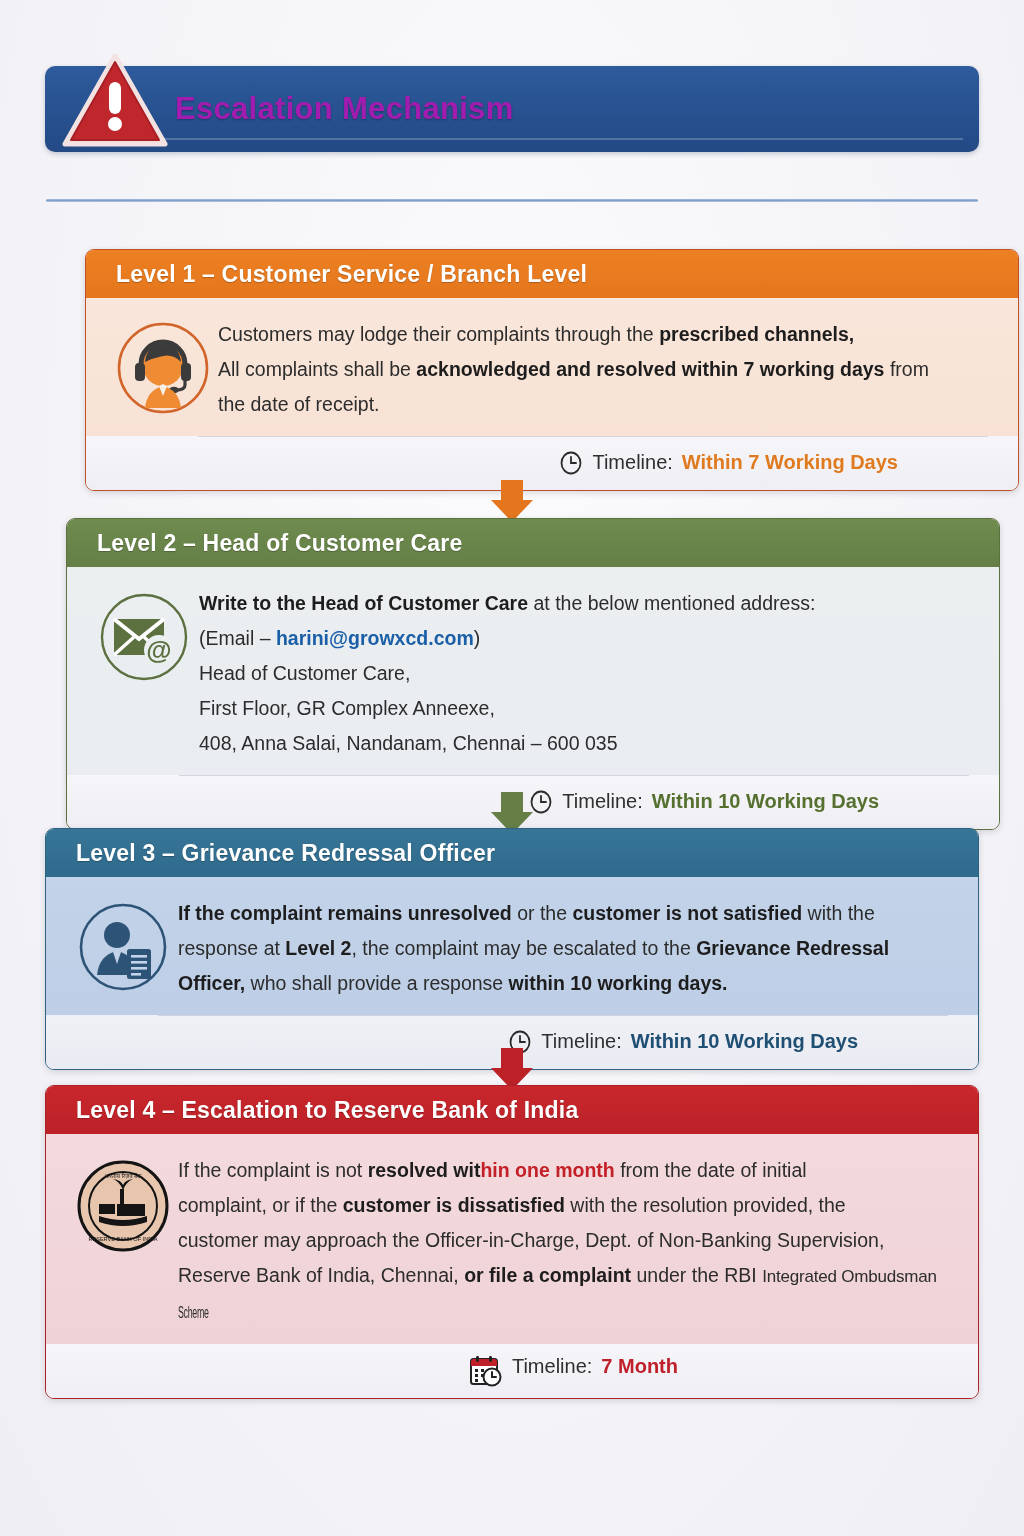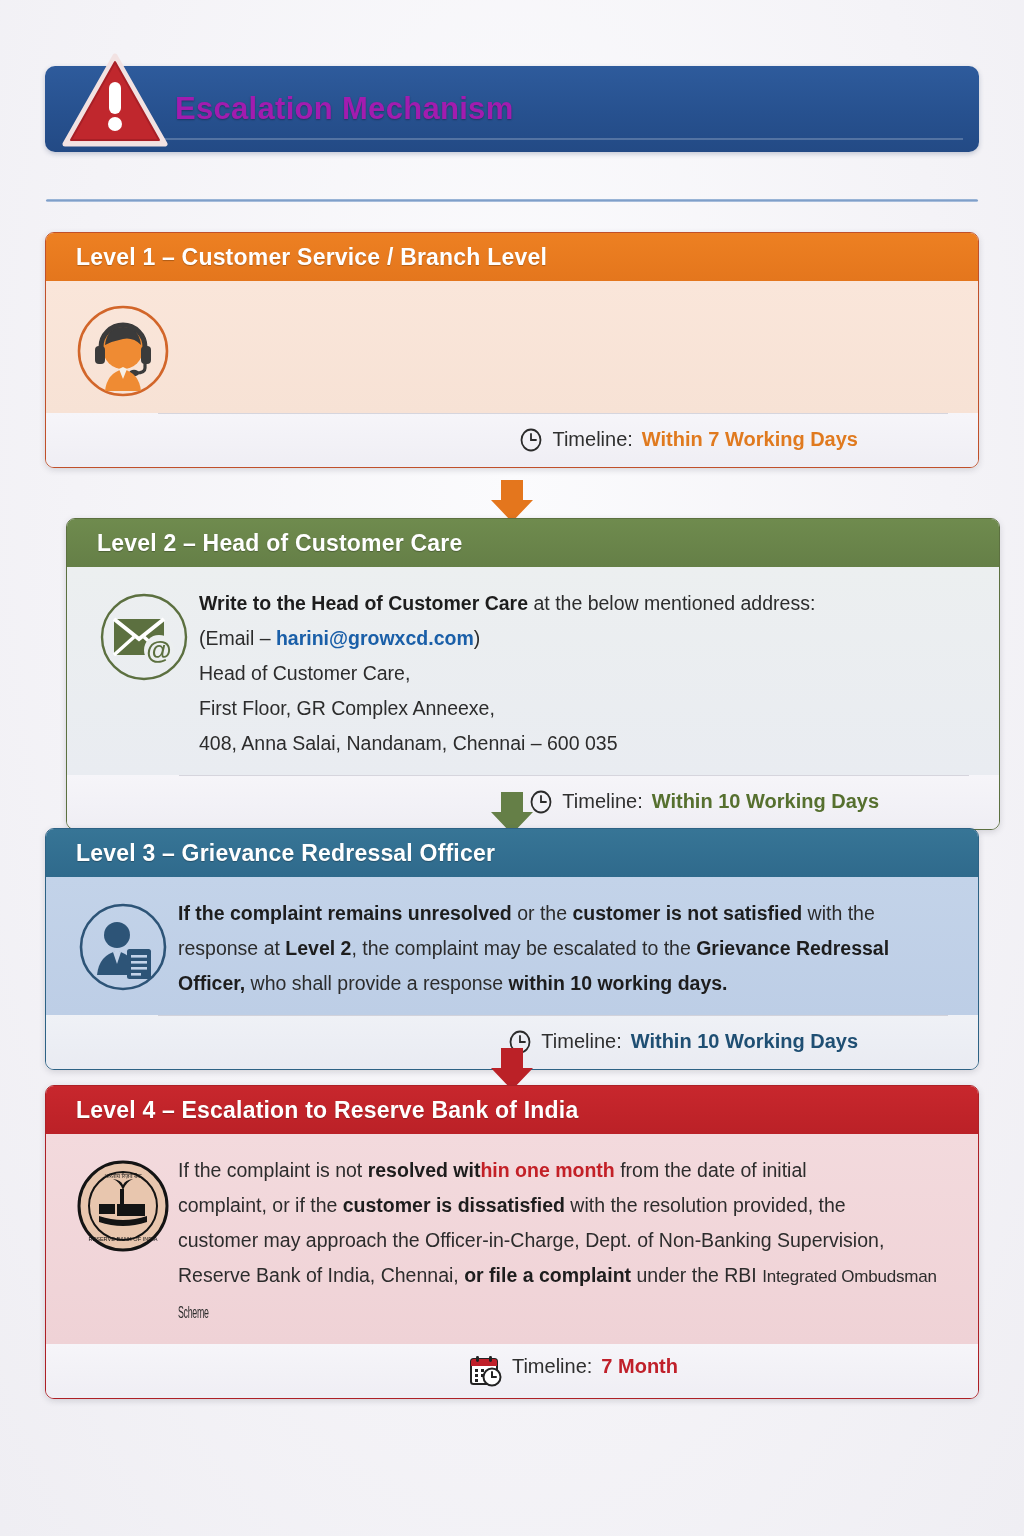--- a/index.html
+++ b/index.html
@@ -210,36 +210,41 @@
     <svg class="warn-icon" viewBox="0 0 112 104">
       <path d="M56 6 L106 94 L6 94 Z" fill="#f4d4d4" stroke="#f2e2e2" stroke-width="5" stroke-linejoin="round"></path>
       <path d="M56 12 L100 90 L12 90 Z" fill="#c0272d" stroke="#a81f26" stroke-width="2" stroke-linejoin="round"></path>
       <rect x="50" y="32" width="12" height="32" rx="6" fill="#ffffff"></rect>
       <circle cx="56" cy="74" r="7" fill="#ffffff"></circle>
     </svg>
   </div>
 
   <div class="divider-rule"></div>
 
-  <div class="card lv1" style="top:232px;">
+  <div class="card lv1" style="top:249px;margin-left:40px;">
     <div class="card-head">Level 1 – Customer Service / Branch Level</div>
     <div class="card-body">
       <div class="card-icon">
         <svg width="96" height="96" viewBox="0 0 96 96">
           <circle cx="48" cy="48" r="44" fill="none" stroke="#d2662a" stroke-width="2.6"></circle>
           <path d="M48 22 a20 20 0 0 1 20 20 v4 a20 20 0 0 1 -40 0 v-4 a20 20 0 0 1 20 -20z" fill="#ef8b33"></path>
           <path d="M30 42 q2 -18 18 -18 q16 0 18 18 q-8 -8 -18 -6 q-10 2 -18 6z" fill="#3b3b3b"></path>
           <path d="M26 44 a22 22 0 0 1 44 0" fill="none" stroke="#3b3b3b" stroke-width="5"></path>
           <rect x="20" y="43" width="10" height="18" rx="4" fill="#3b3b3b"></rect>
           <rect x="66" y="43" width="10" height="18" rx="4" fill="#3b3b3b"></rect>
           <path d="M70 60 v5 q0 5 -9 5" fill="none" stroke="#3b3b3b" stroke-width="3.2"></path>
           <ellipse cx="59" cy="70" rx="5" ry="3.2" fill="#3b3b3b"></ellipse>
           <path d="M30 88 q2 -18 18 -22 q16 4 18 22z" fill="#ef8b33"></path>
           <path d="M44 66 l4 10 l4 -10 l-4 -2z" fill="#f7f0e6"></path>
         </svg>
+      </div>
+      <div class="card-text">
+        Customers may lodge their complaints through the <b>prescribed channels,</b><br>
+        All complaints shall be <b>acknowledged and resolved within 7 working days</b> from<br>
+        the date of receipt.
       </div>
     </div>
     <div class="card-foot">
       <div class="foot-sep"></div>
       <div class="foot-inner">
         <svg width="24" height="24" viewBox="0 0 24 24">
           <ellipse cx="12" cy="12" rx="9.5" ry="10.5" fill="none" stroke="#2b2b2b" stroke-width="1.8"></ellipse>
           <path d="M12 6 v6 h5" fill="none" stroke="#2b2b2b" stroke-width="1.8" stroke-linecap="round"></path>
         </svg>
         <span>Timeline:</span>

